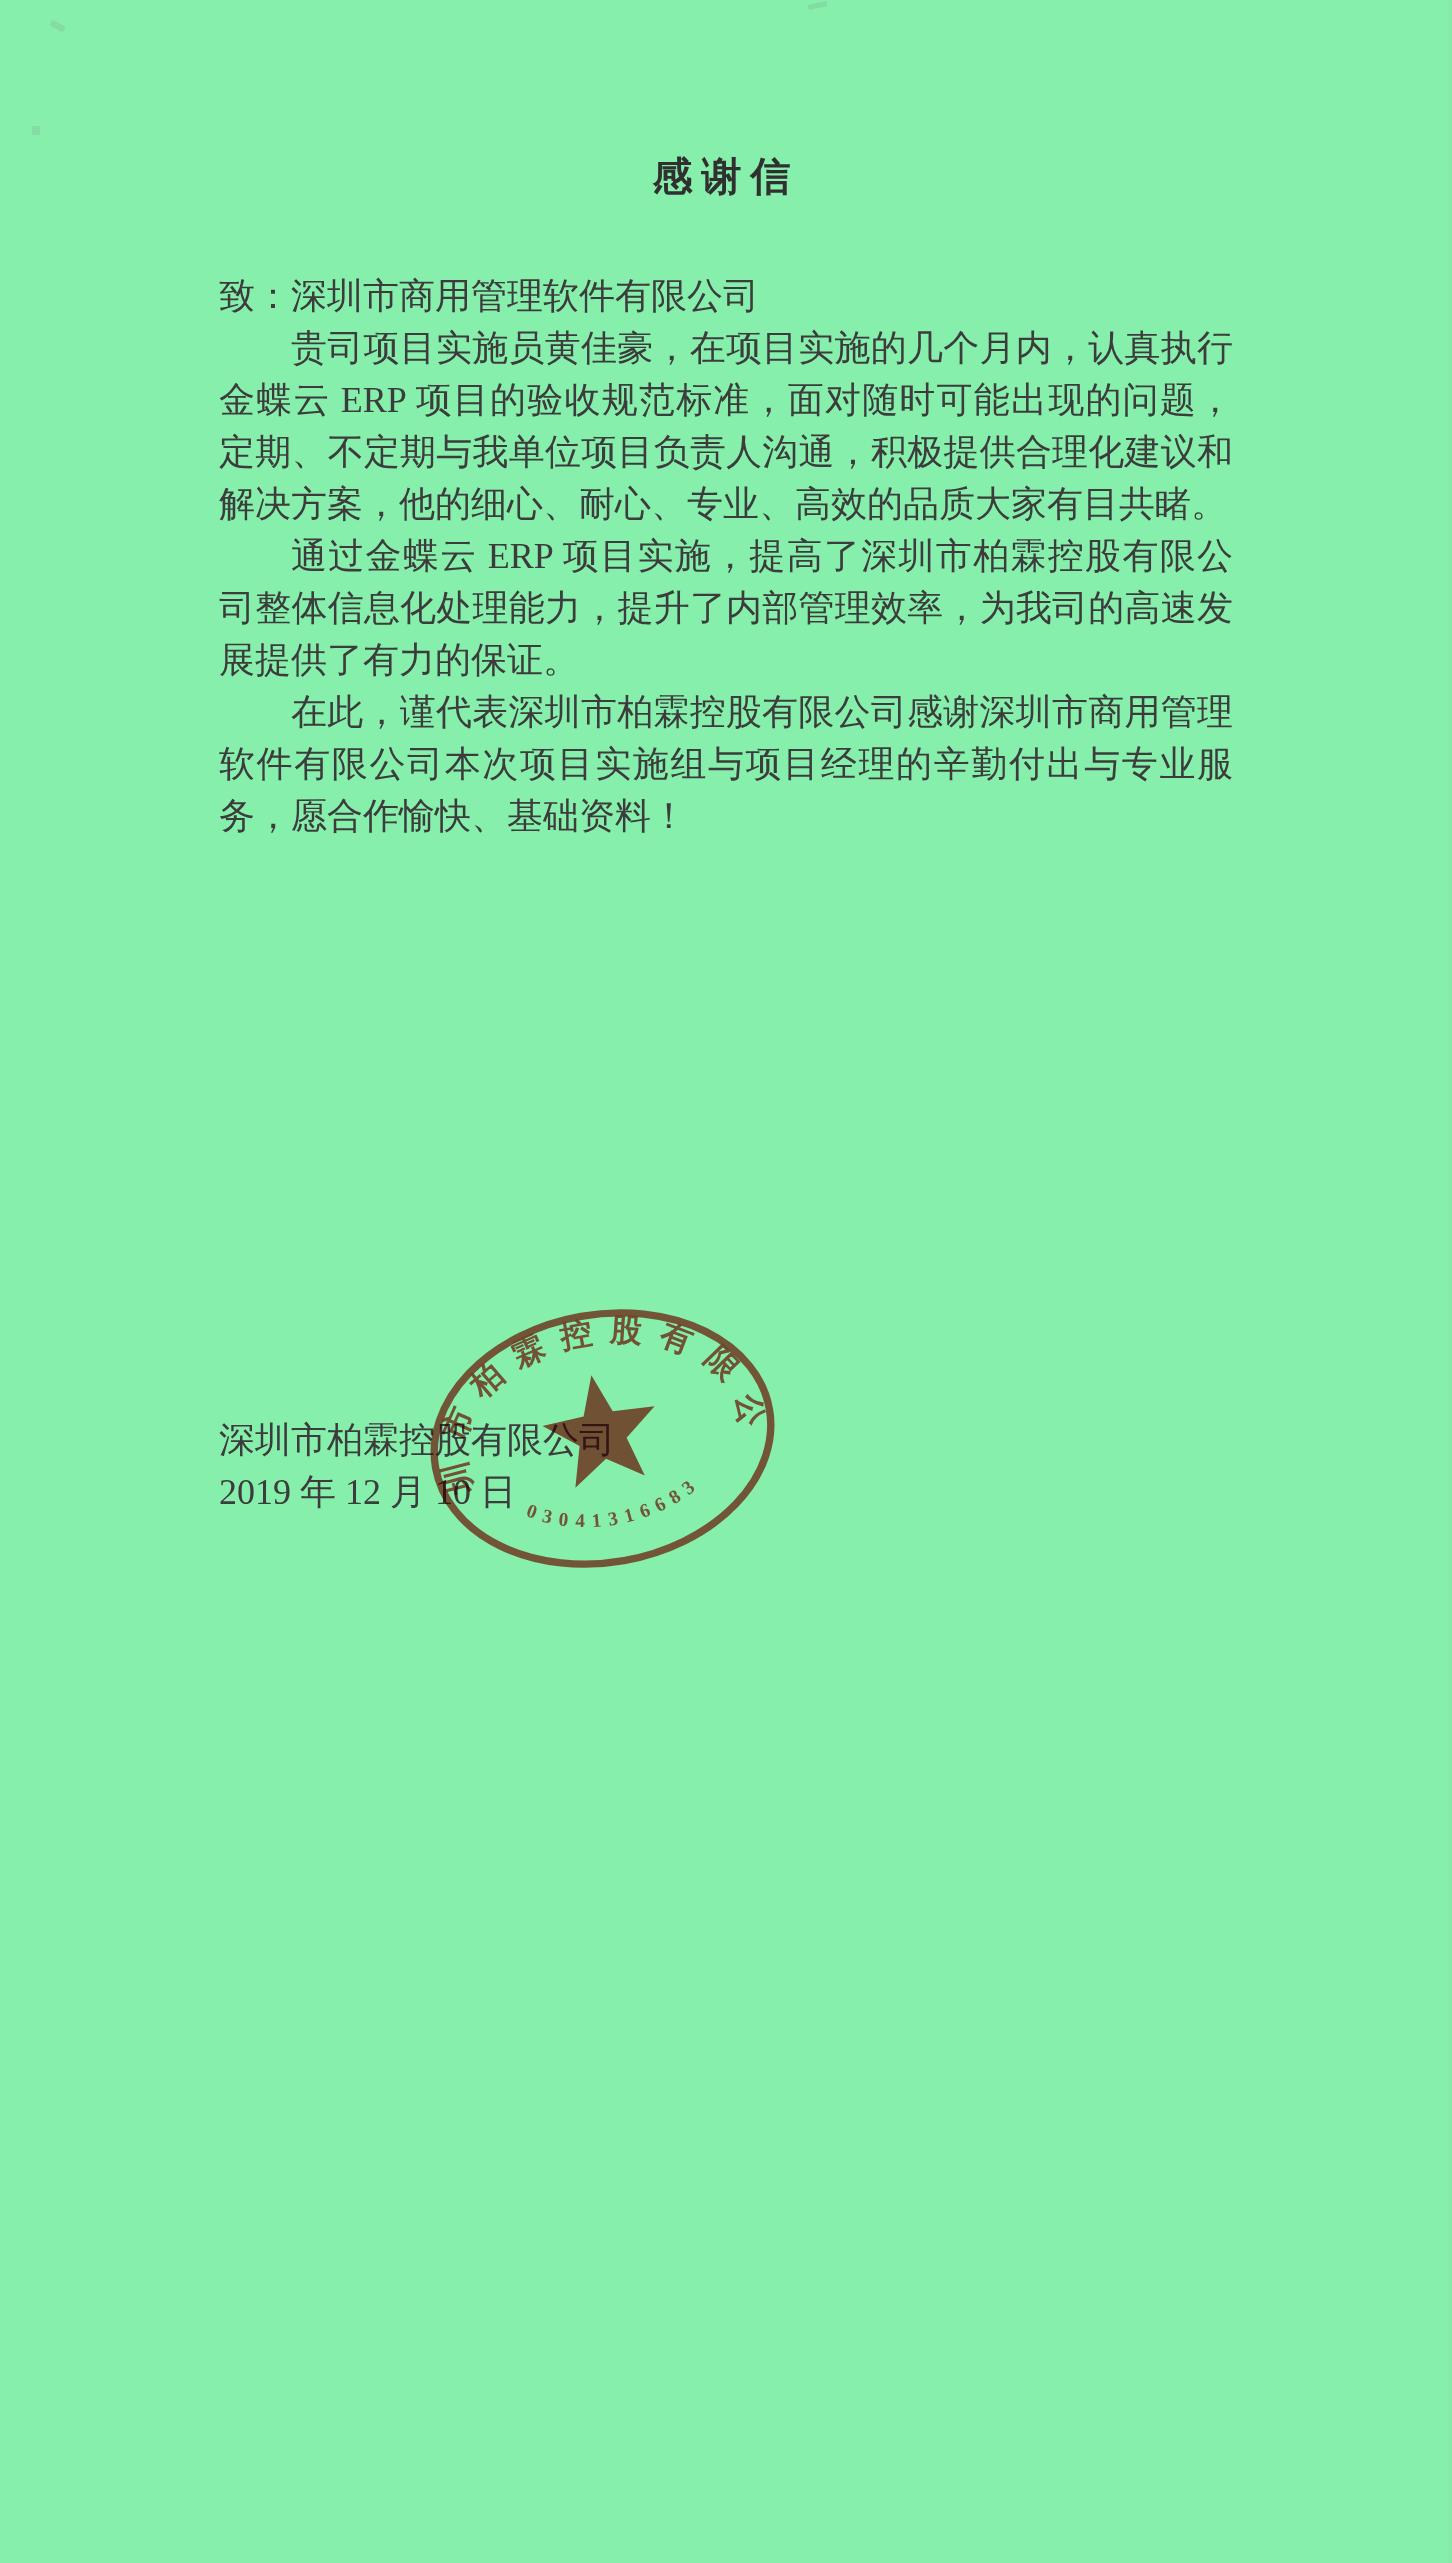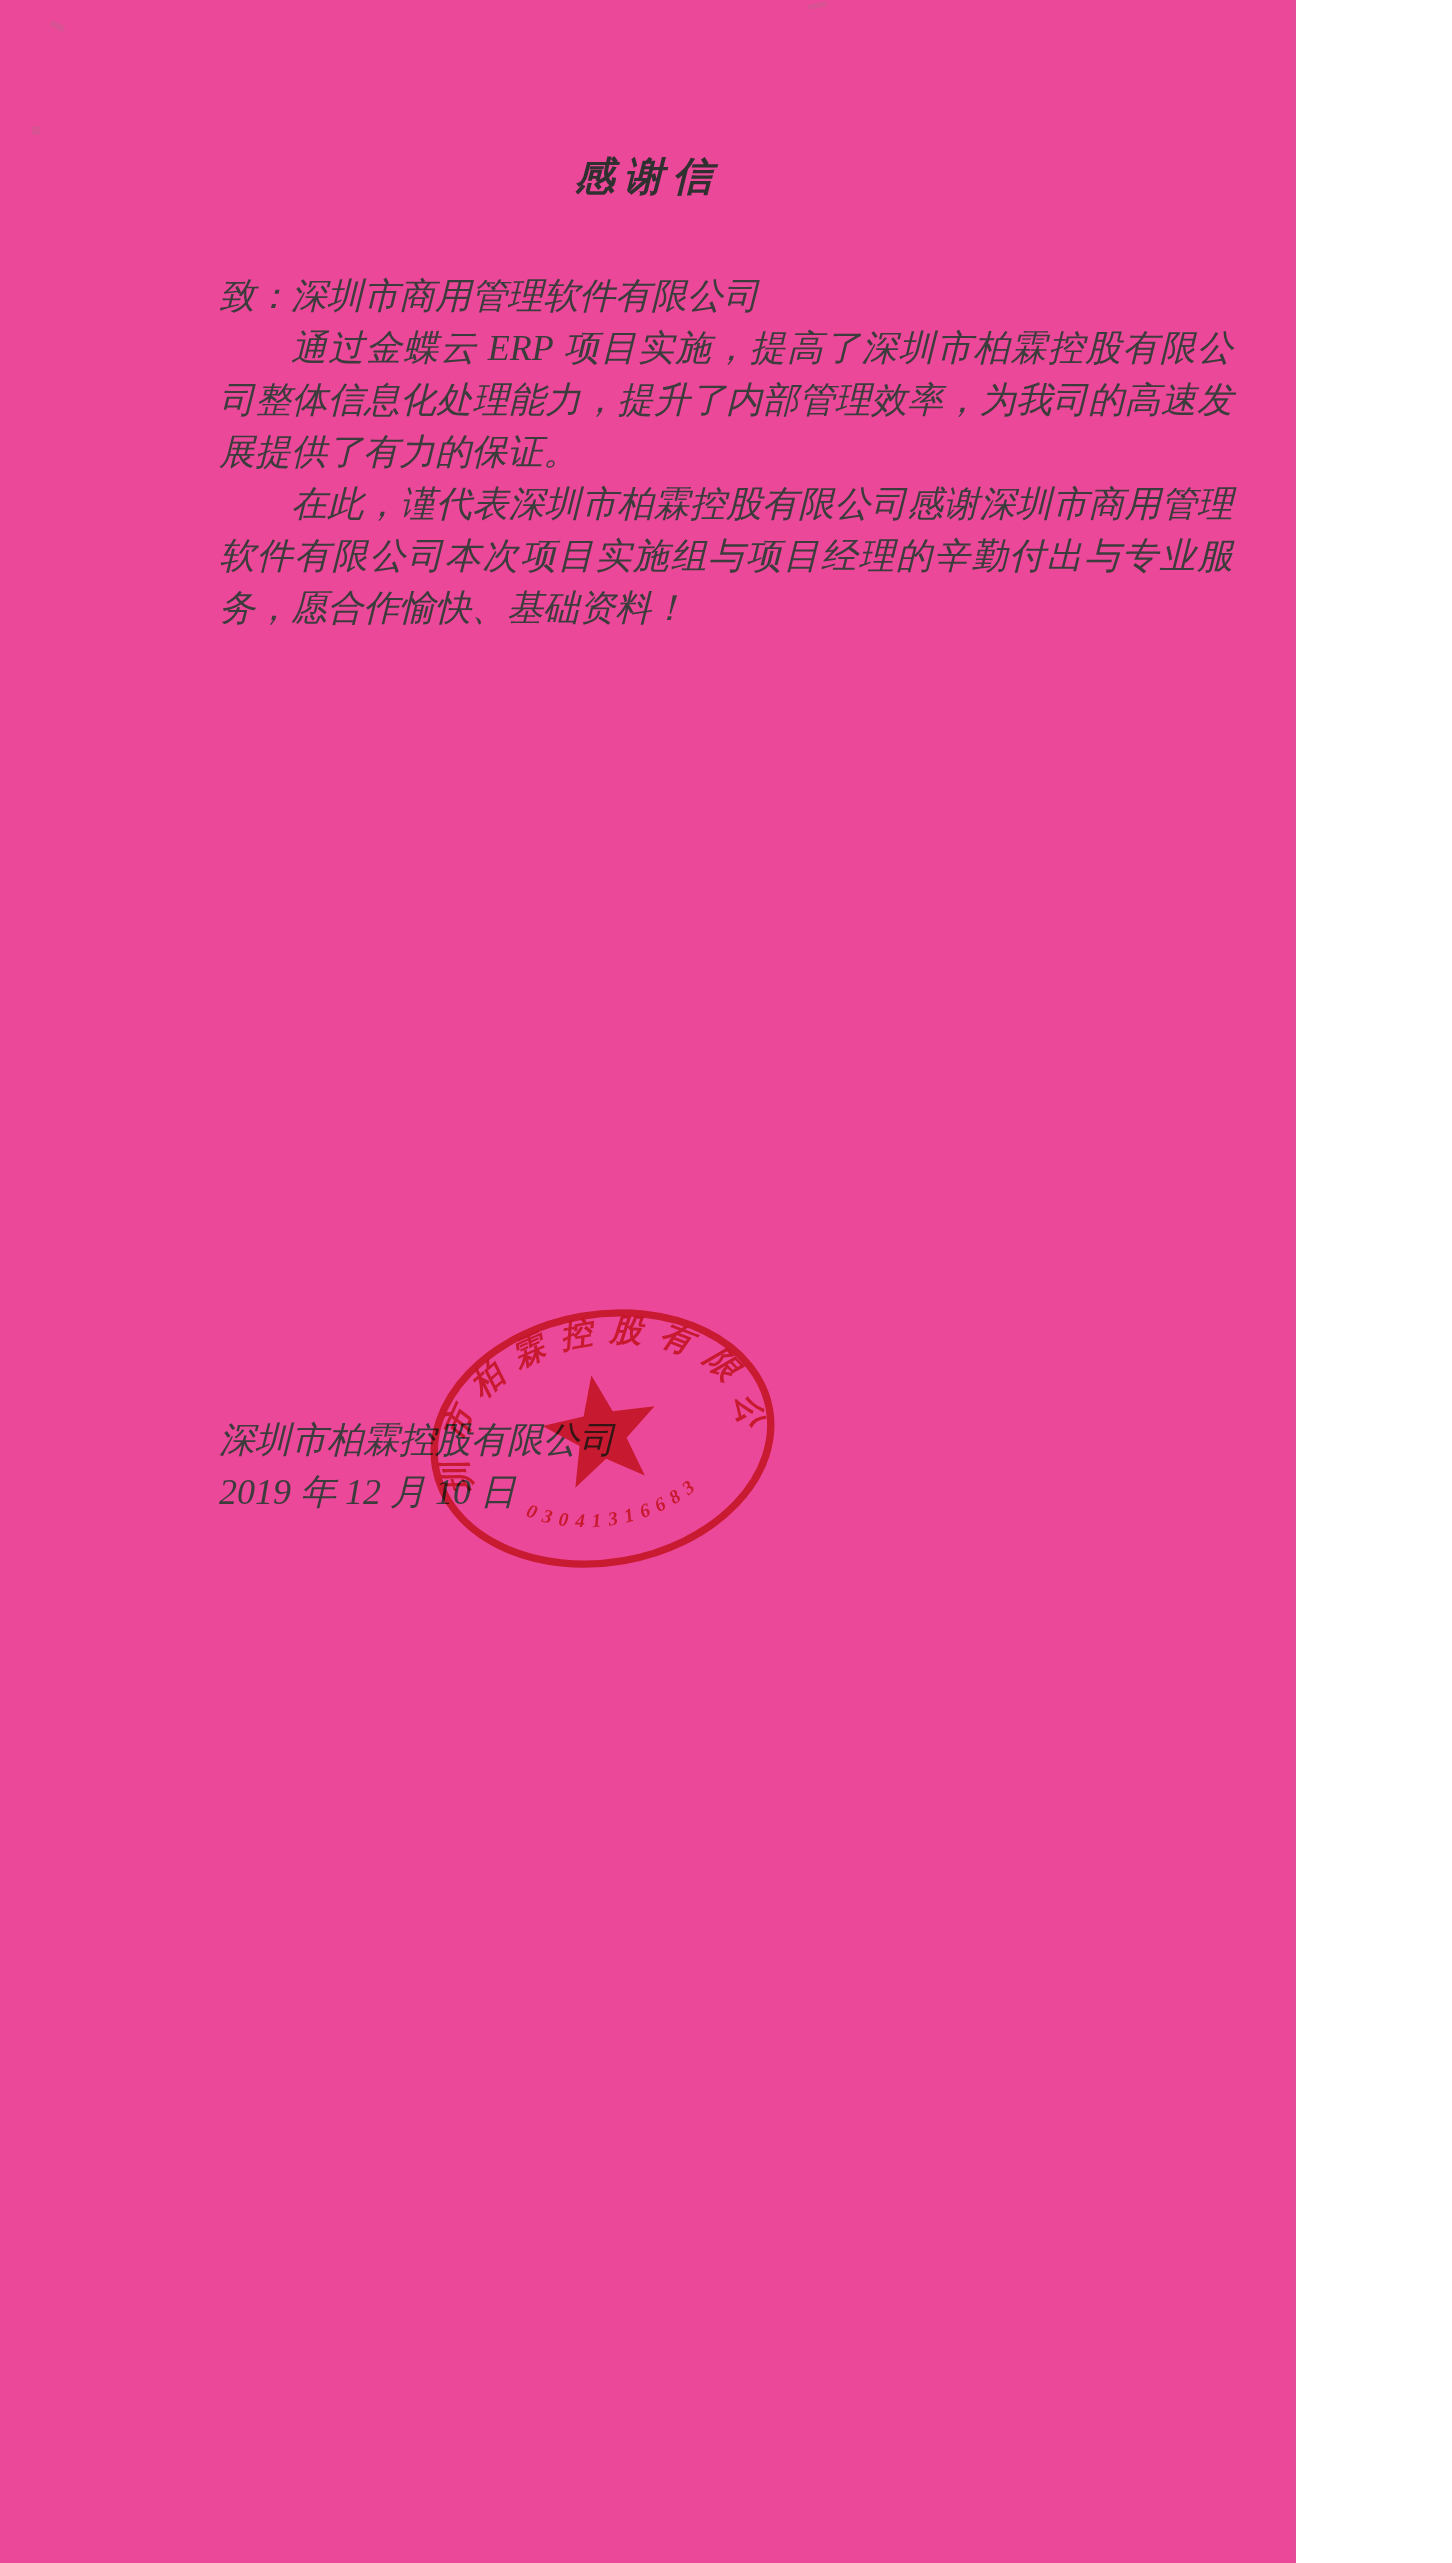--- a/index.html
+++ b/index.html
@@ -1,24 +1,23 @@
 <!DOCTYPE html>
 <html style="font-size:9px"><head>
 <meta charset="utf-8">
 <style>
   html, body { margin: 0; padding: 0; background: #ffffff; }
   .page {
     position: relative;
-    width: 1296px;
+    width: 1452px;
     height: 2563px;
-    background: #ec4899;
+    background: #86efac;
     overflow: hidden;
     font-family: "Liberation Serif", "DejaVu Serif", serif;
     color: #3c3c3c;
-    font-style: italic;
   }
   
   .edge-shade {
     position: absolute; top: 0; right: 0; width: 5.7px; height: 100%;
     background: linear-gradient(to left, rgba(120,120,120,0.07), rgba(120,120,120,0));
   }
   .speck { position: absolute; background: rgba(130,130,130,0.18); border-radius: 1.1px; }
   .speck.s1 { left: 50px;  top: 23px;  width: 15px; height: 5.7px; transform: rotate(28deg); }
   .speck.s2 { left: 32px;  top: 126px; width: 8px; height: 9px; }
   .speck.s3 { left: 808px; top: 3.4px;  width: 19.4px; height: 4.6px;  transform: rotate(-12deg); }
@@ -71,20 +70,21 @@
 
   <div class="edge-shade"></div>
   <div class="speck s1"></div>
   <div class="speck s2"></div>
   <div class="speck s3"></div>
 
   <div class="title">感谢信</div>
 
   <div class="body-text">
     <p class="salutation">致：深圳市商用管理软件有限公司</p>
+    <p>贵司项目实施员黄佳豪，在项目实施的几个月内，认真执行金蝶云 ERP 项目的验收规范标准，面对随时可能出现的问题，定期、不定期与我单位项目负责人沟通，积极提供合理化建议和解决方案，他的细心、耐心、专业、高效的品质大家有目共睹。</p>
     <p>通过金蝶云 ERP 项目实施，提高了深圳市柏霖控股有限公司整体信息化处理能力，提升了内部管理效率，为我司的高速发展提供了有力的保证。</p>
     <p>在此，谨代表深圳市柏霖控股有限公司感谢深圳市商用管理软件有限公司本次项目实施组与项目经理的辛勤付出与专业服务，愿合作愉快、基础资料！</p>
   </div>
 
   <div class="signature">
     <div>深圳市柏霖控股有限公司</div>
     <div>2019 年 12 月 10 日</div>
   </div>
 
   <div class="stamp">

